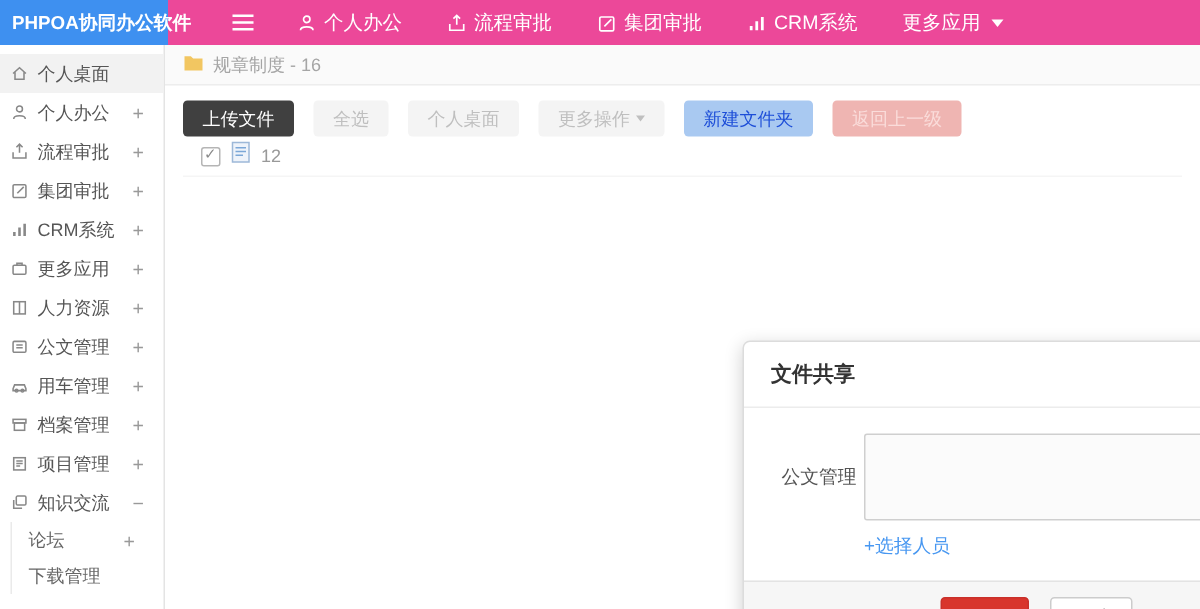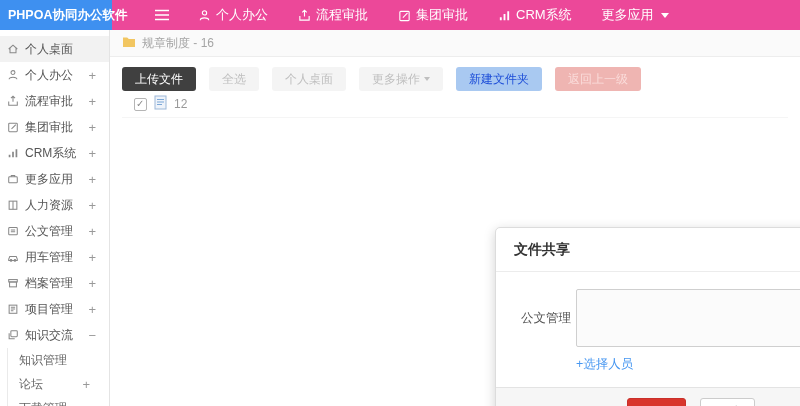--- a/index.html
+++ b/index.html
@@ -246,23 +246,20 @@
         <svg width="12" height="12" viewBox="0 0 14 14" fill="none" stroke="#888" stroke-width="1.2">
             <rect x="4.5" y="2" width="7.5" height="7" rx="1"></rect>
             <path d="M2.5 5v6.5H9"></path>
           </svg>
       </span>
       <span>知识交流</span>
       <span class="toggle">−</span>
     </div>
     <div class="submenu">
       <div class="sub-item">
-        <span>知识管理</span>
-      </div>
-      <div class="sub-item">
         <span>论坛</span>
         <span class="toggle">+</span>
       </div>
       <div class="sub-item">
         <span>下载管理</span>
       </div>
     </div>
   </div>
 
   <div class="main">

